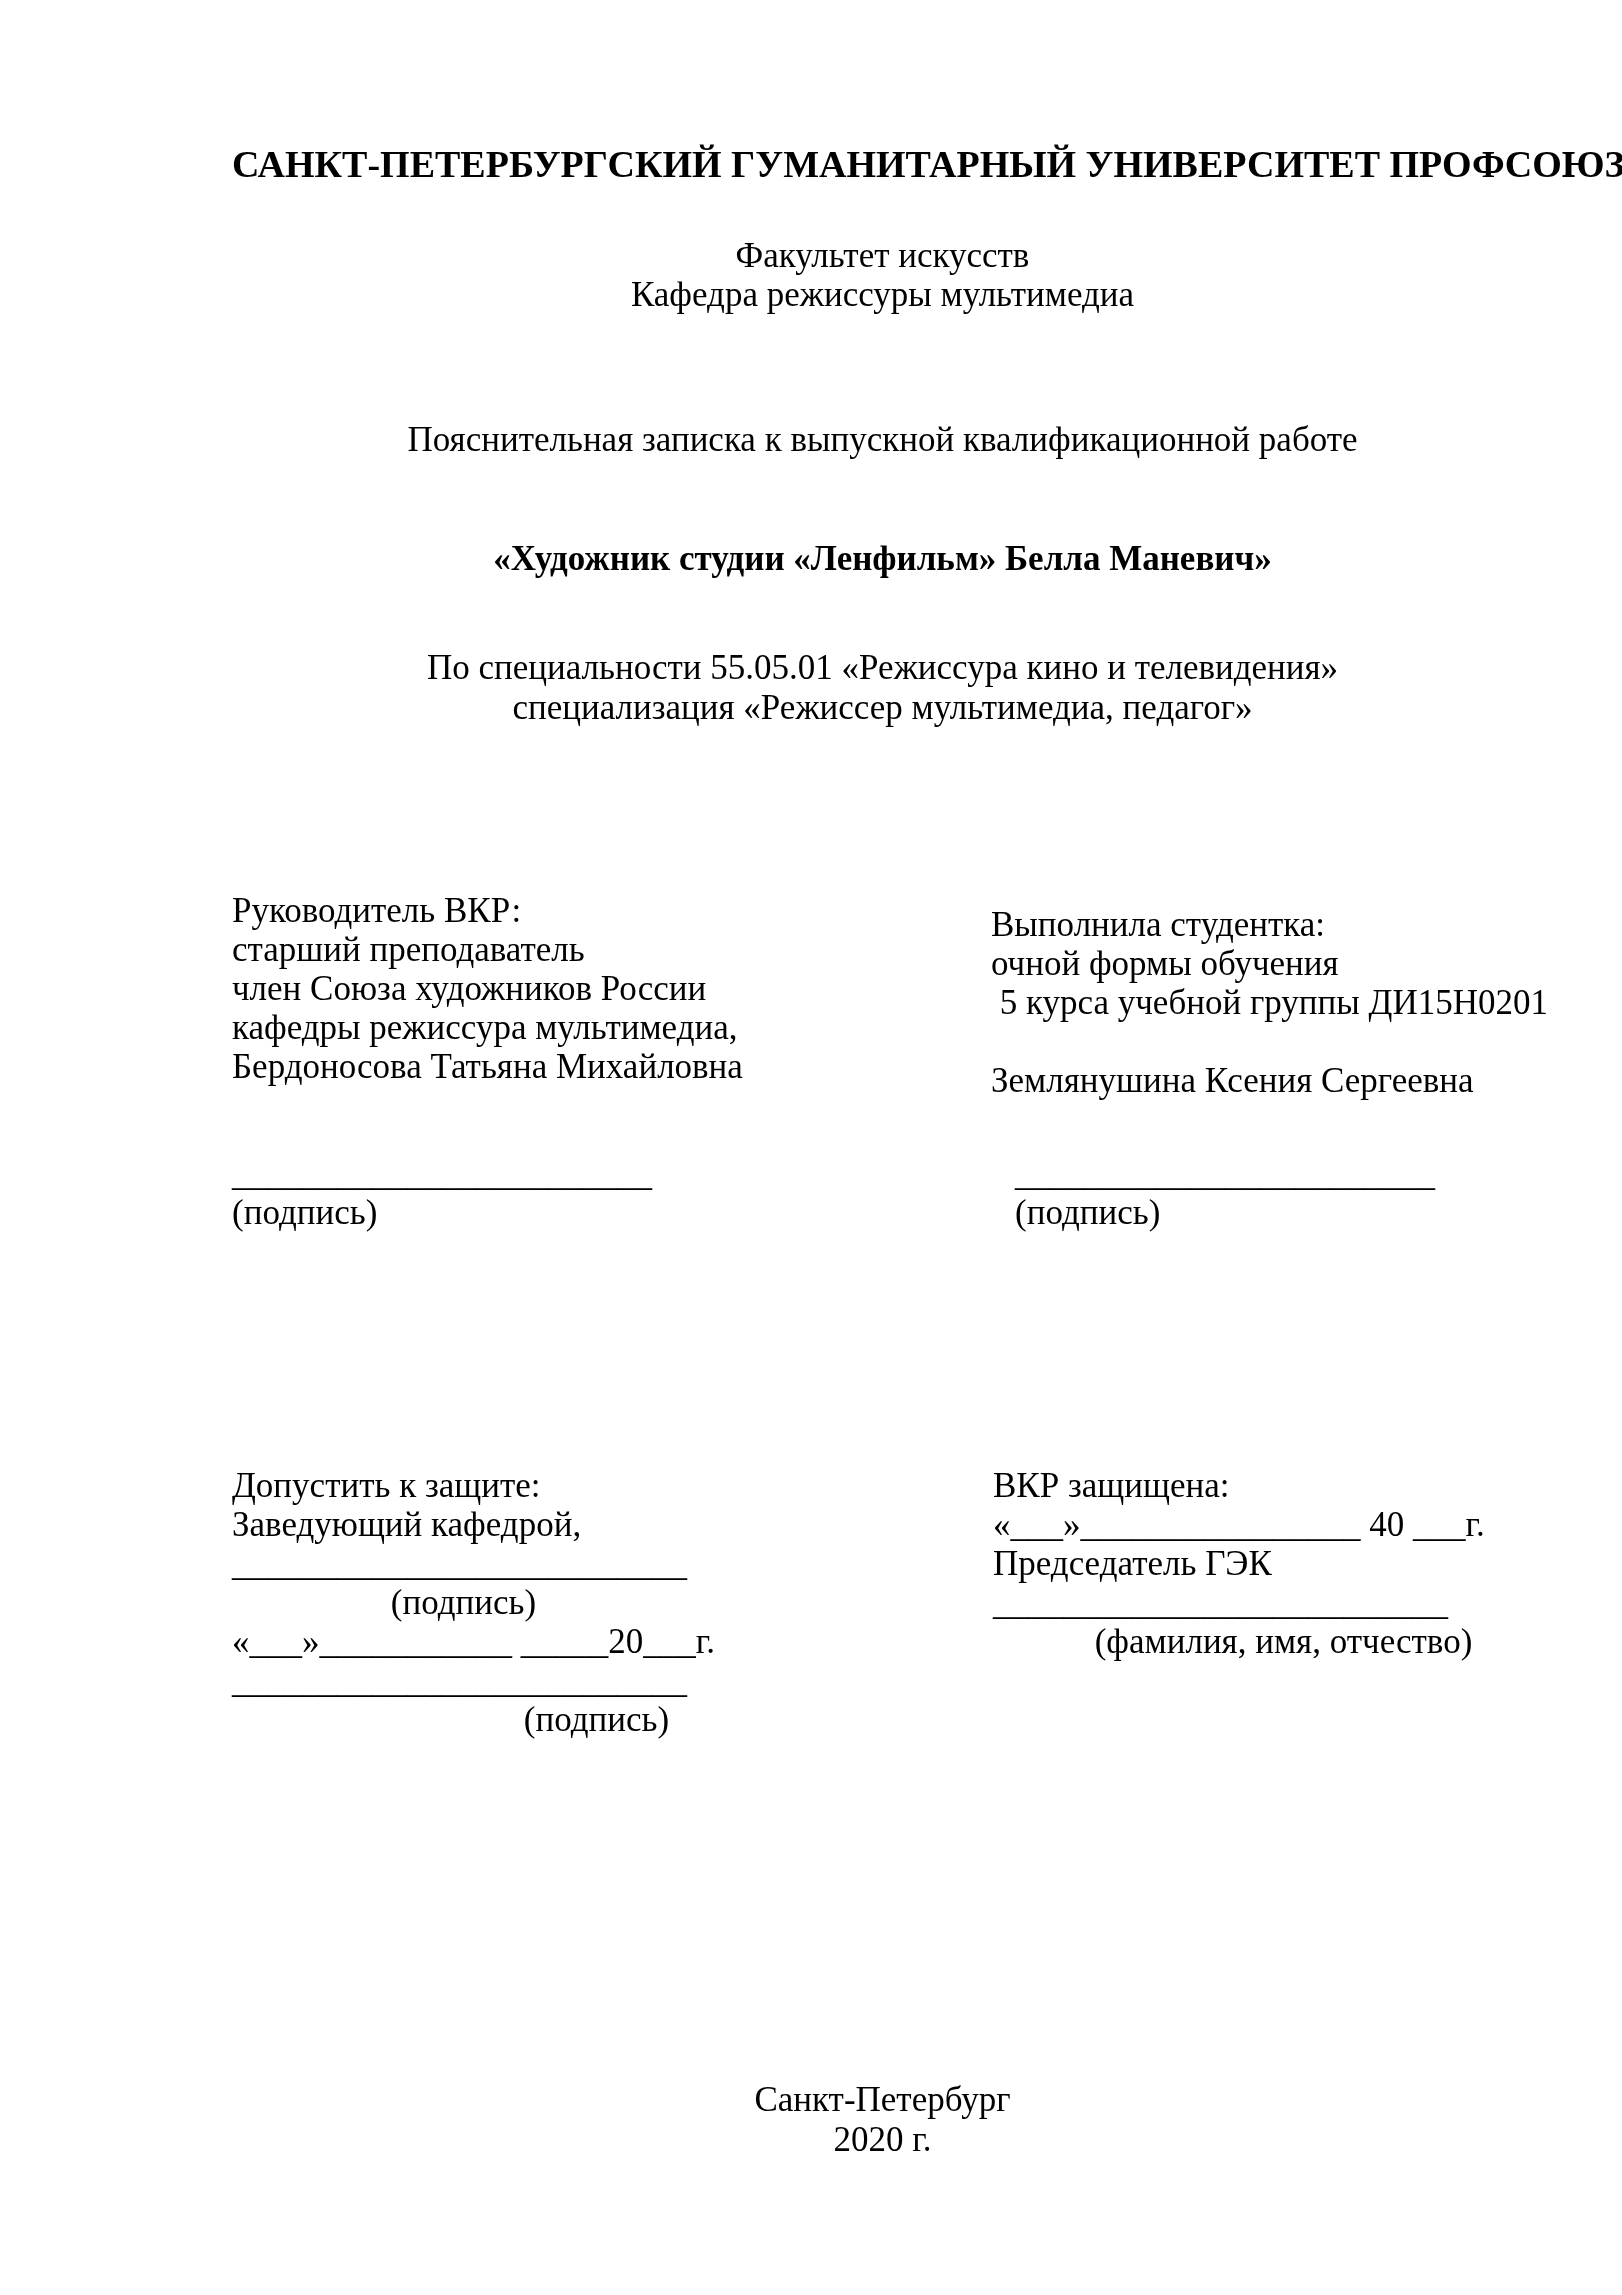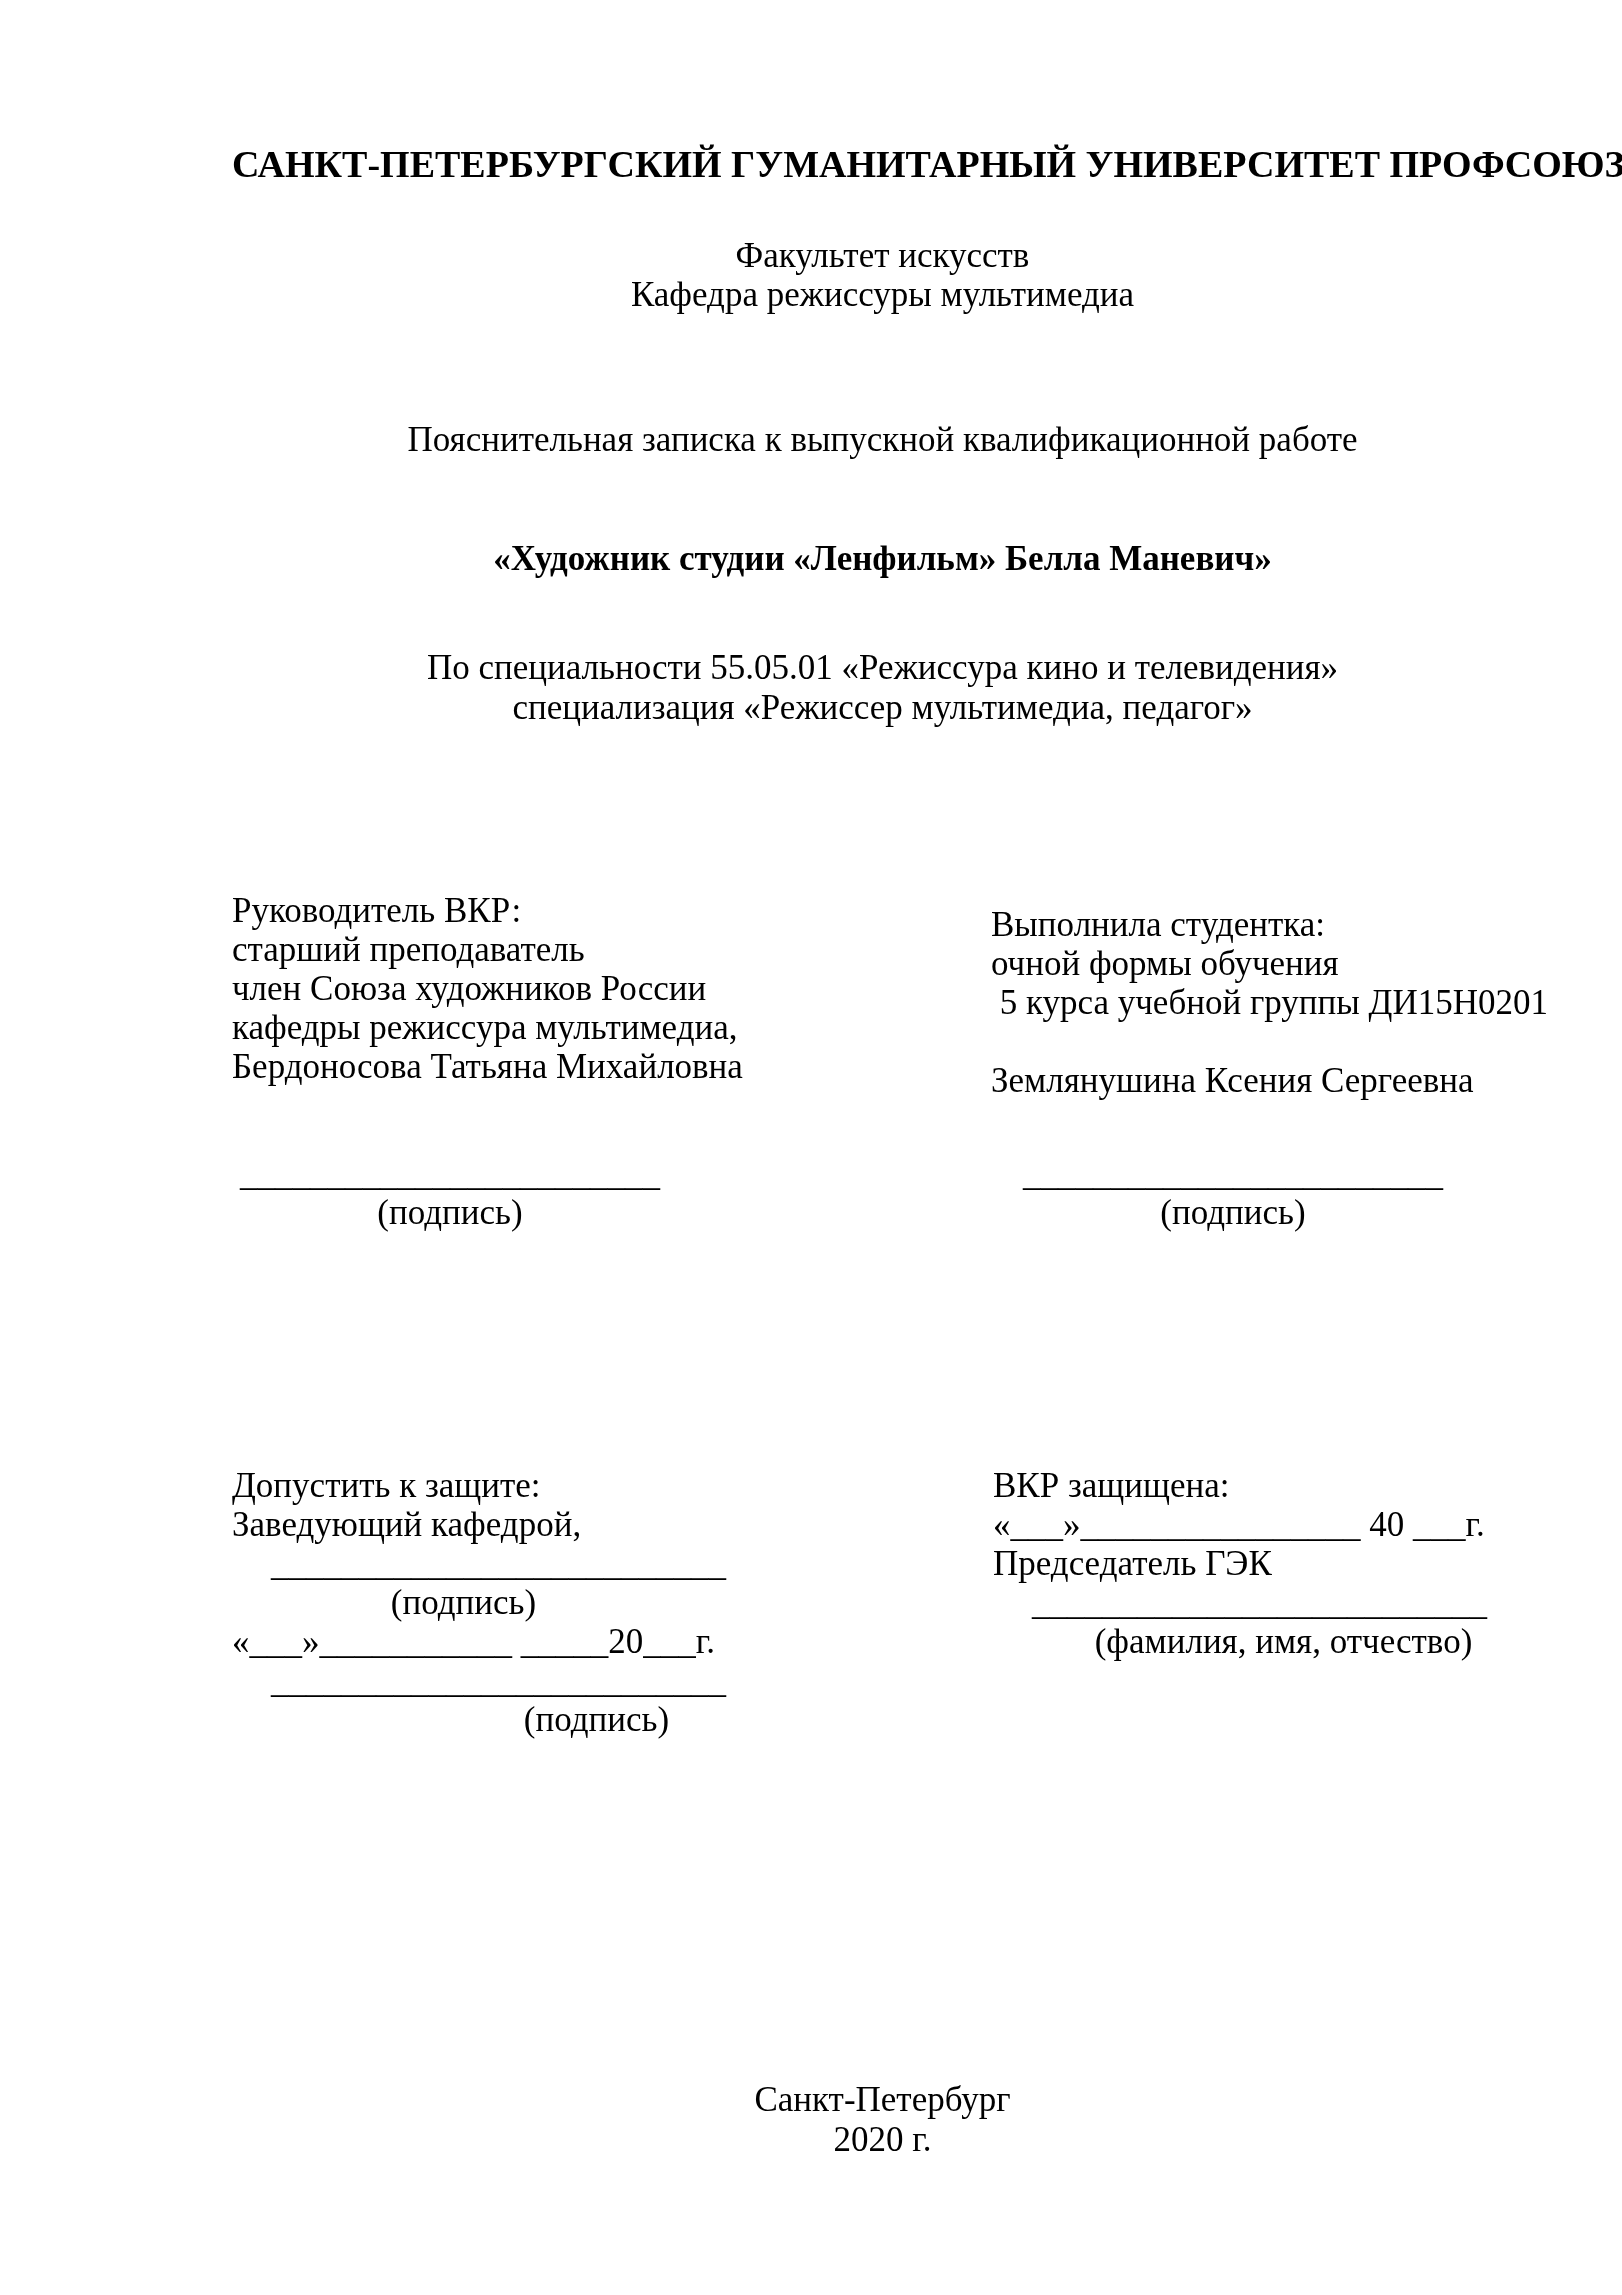--- a/index.html
+++ b/index.html
@@ -28,24 +28,24 @@
   .nowrap { white-space: nowrap; }
   .hdr { font-size: 38px; }
   .col { position: absolute; }
   .col .line {
     min-height: 39px;
     white-space: pre;
   }
   .sigblock {
     position: absolute;
     width: 436px;
-    text-align: center;
+    text-align: left;
   }
   .sigblock .line { white-space: pre; }
-  .uline { white-space: pre; margin-left: 39px; }
+  .uline { white-space: pre; }
   .siglabel-wide {
     width: 463px;
     text-align: center;
   }
   .siglabel-shift {
     width: 463px;
     margin-left: 133px;
     text-align: center;
   }
   .siglabel-fio {

